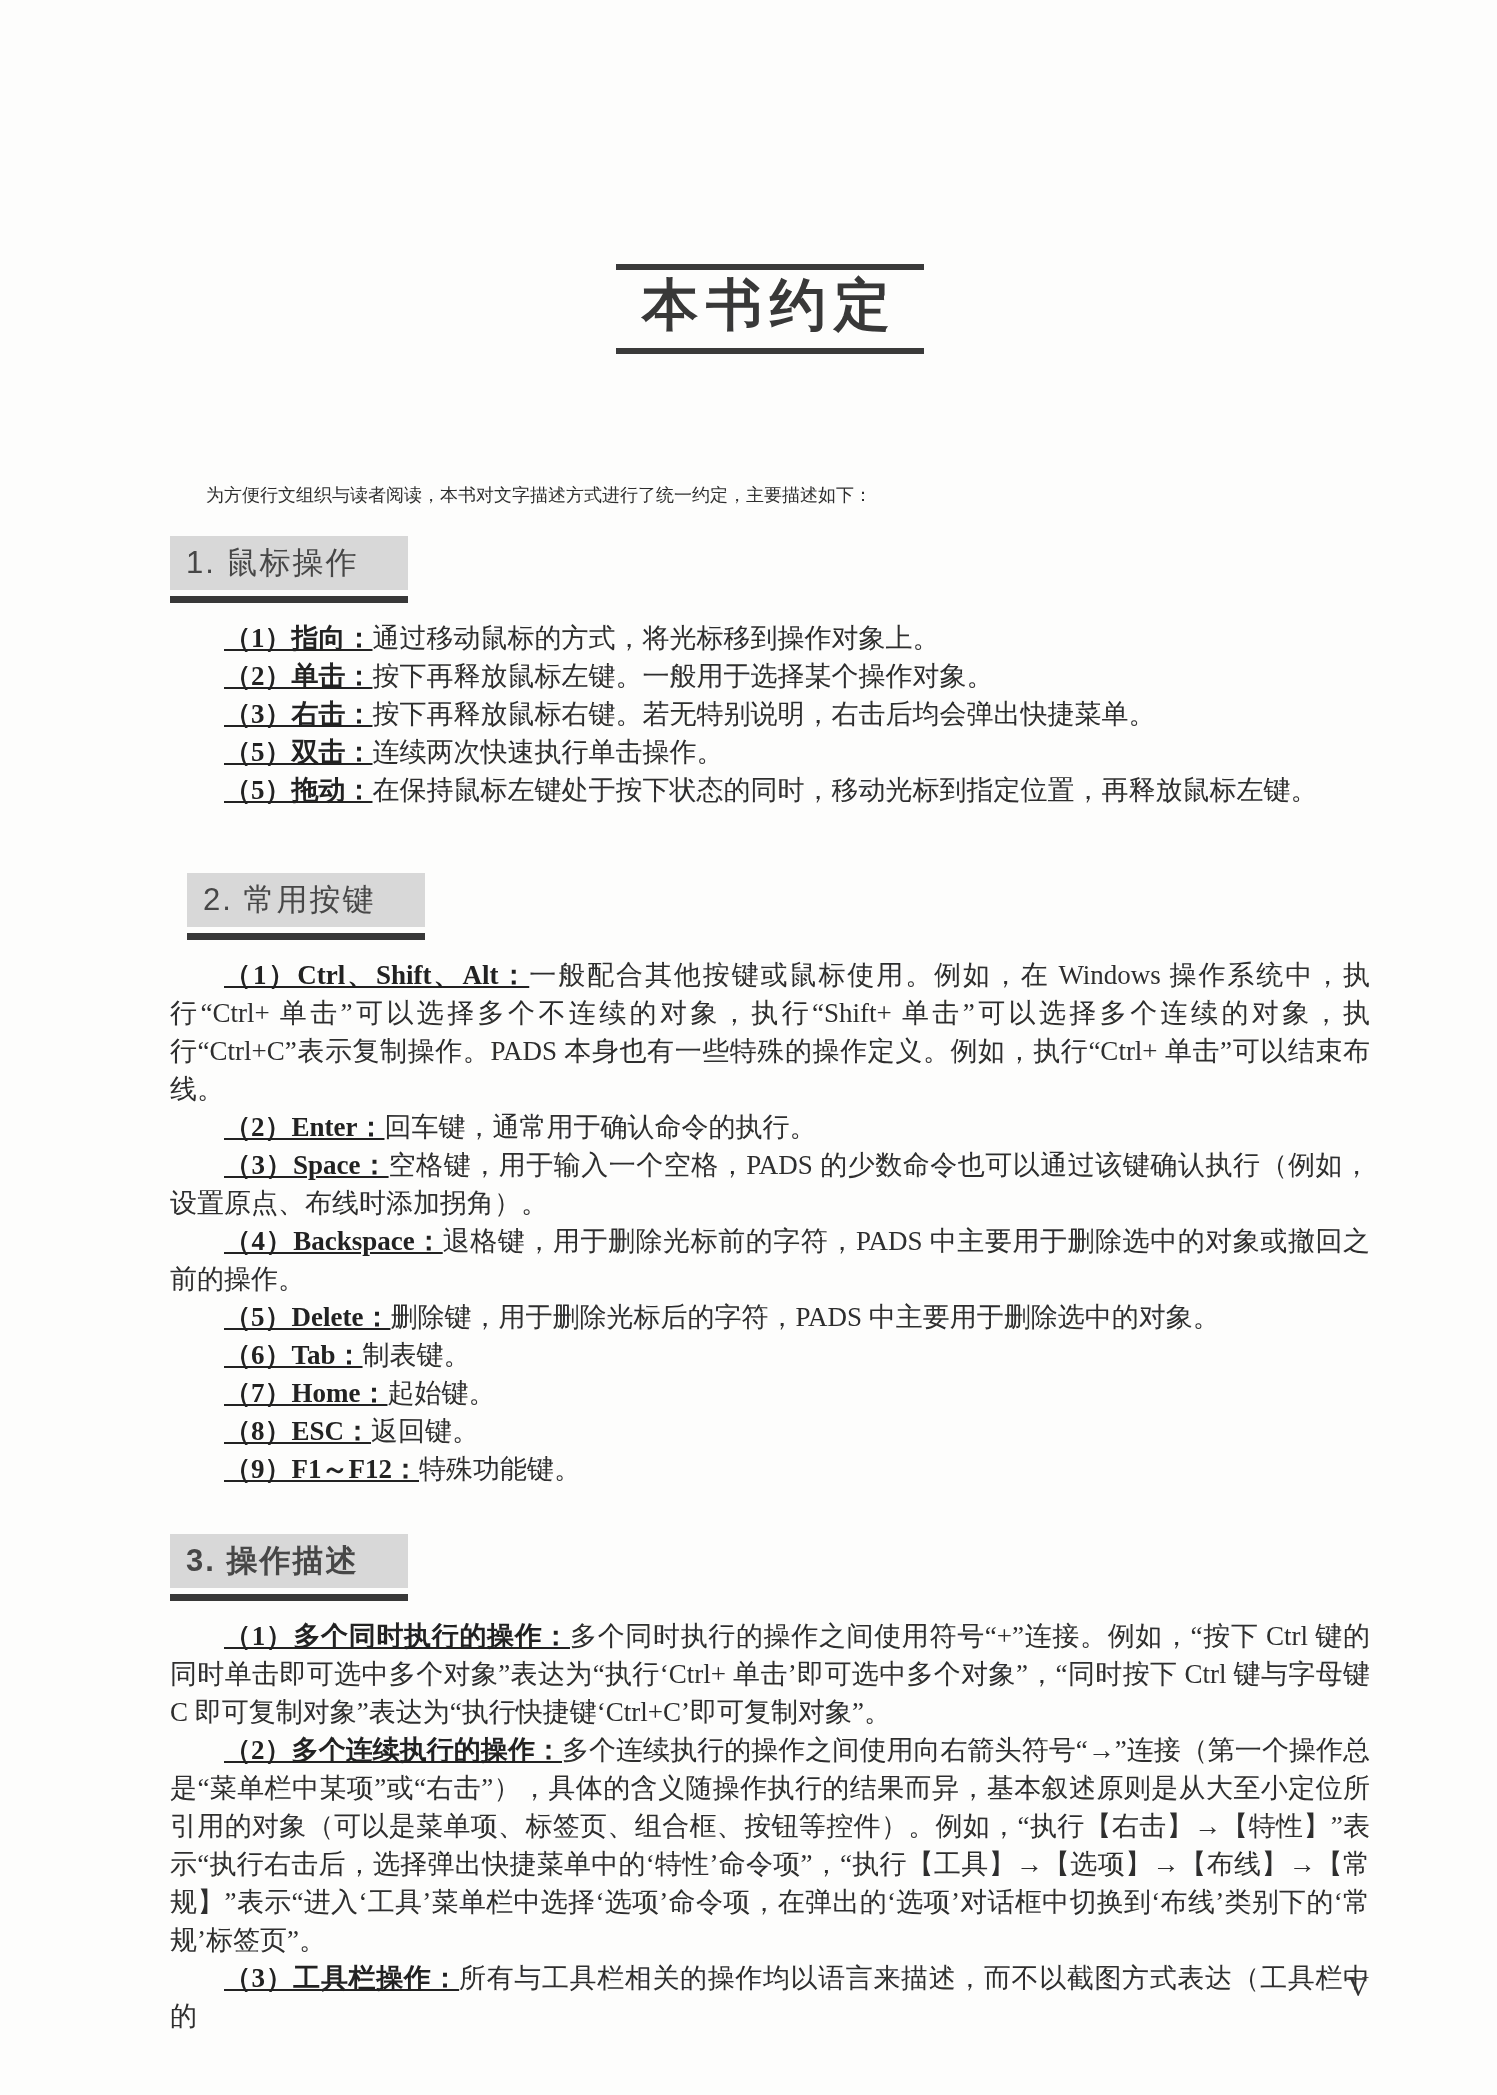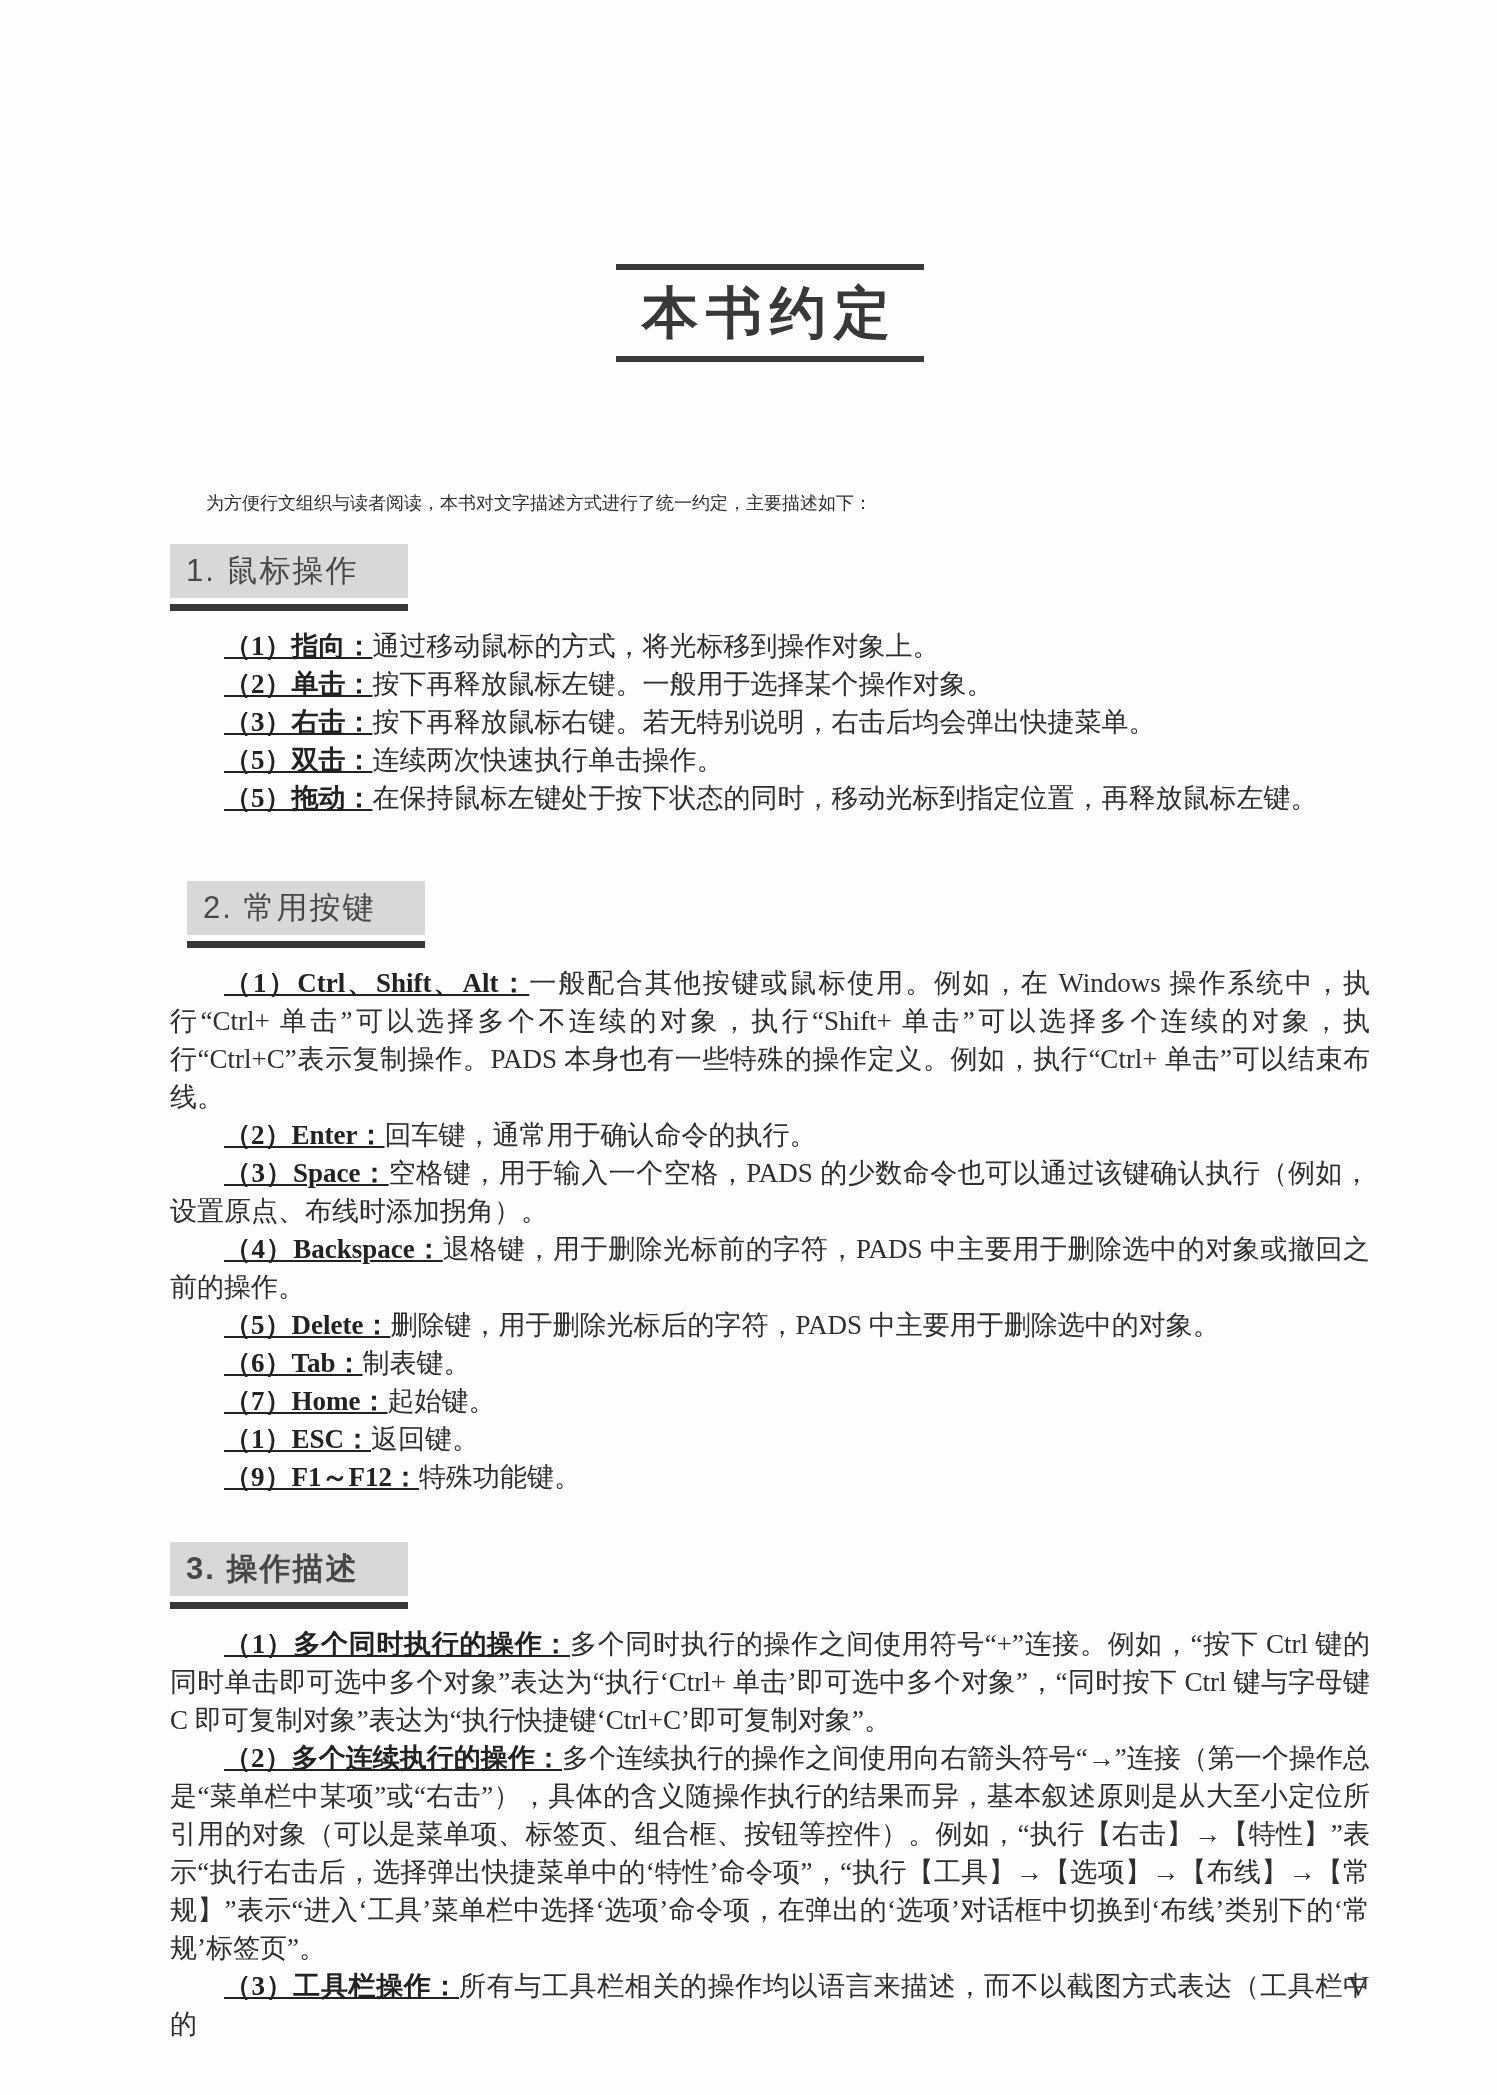--- a/index.html
+++ b/index.html
@@ -26,21 +26,21 @@
   
   .title-wrap {
     text-align: center;
     margin-top: 264px;
   }
   .title {
     display: inline-block;
     margin: 0;
     border-top: 6px solid #3a3a3a;
     border-bottom: 6px solid #3a3a3a;
-    padding: 12px 26px 12px 26px;
+    padding: 4px 26px 12px 26px;
     font-size: 56px;
     line-height: 62px;
     font-weight: bold;
     letter-spacing: 8px;
     color: #383838;
     font-family: "Liberation Serif", "DejaVu Serif", serif;
   }
   
   .intro {
     margin: 122px 0 0 0;
@@ -136,21 +136,21 @@
       </div>
     </div>
     <div class="items">
       <p class="item"><span class="term">（1）Ctrl、Shift、Alt：</span><span>一般配合其他按键或鼠标使用。例如，在 Windows 操作系统中，执行“Ctrl+ 单击”可以选择多个不连续的对象，执行“Shift+ 单击”可以选择多个连续的对象，执行“Ctrl+C”表示复制操作。PADS 本身也有一些特殊的操作定义。例如，执行“Ctrl+ 单击”可以结束布线。</span></p>
       <p class="item"><span class="term">（2）Enter：</span><span>回车键，通常用于确认命令的执行。</span></p>
       <p class="item"><span class="term">（3）Space：</span><span>空格键，用于输入一个空格，PADS 的少数命令也可以通过该键确认执行（例如，设置原点、布线时添加拐角）。</span></p>
       <p class="item"><span class="term">（4）Backspace：</span><span>退格键，用于删除光标前的字符，PADS 中主要用于删除选中的对象或撤回之前的操作。</span></p>
       <p class="item"><span class="term">（5）Delete：</span><span>删除键，用于删除光标后的字符，PADS 中主要用于删除选中的对象。</span></p>
       <p class="item"><span class="term">（6）Tab：</span><span>制表键。</span></p>
       <p class="item"><span class="term">（7）Home：</span><span>起始键。</span></p>
-      <p class="item"><span class="term">（1）ESC：</span><span>返回键。</span></p>
+      <p class="item"><span class="term">（8）ESC：</span><span>返回键。</span></p>
       <p class="item"><span class="term">（9）F1～F12：</span><span>特殊功能键。</span></p>
     </div>
 
     <div class="heading h3">
       <div class="heading-inner">
         <span class="heading-box">3. 操作描述</span>
         <span class="heading-bar"></span>
       </div>
     </div>
     <div class="items">

